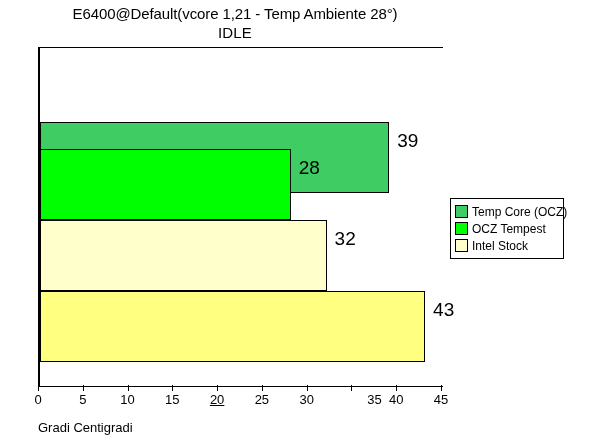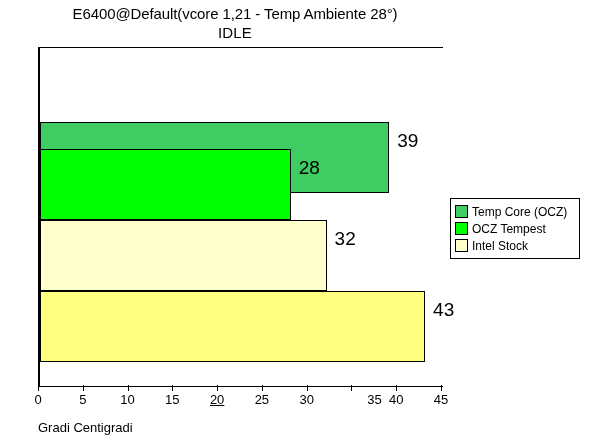--- a/index.html
+++ b/index.html
@@ -101,21 +101,21 @@
     text-align: left;
     font-size: 13px;
     line-height: 16px;
   }
 
   
   #legend {
     position: absolute;
     left: 450px;
     top: 198px;
-    width: 130px;
+    width: 114px;
     border: 1px solid #000000;
     background: #ffffff;
     padding: 4px 10px 4px 4px;
     box-sizing: border-box;
   }
   .legend-item {
     display: flex;
     align-items: center;
     height: 17px;
   }

